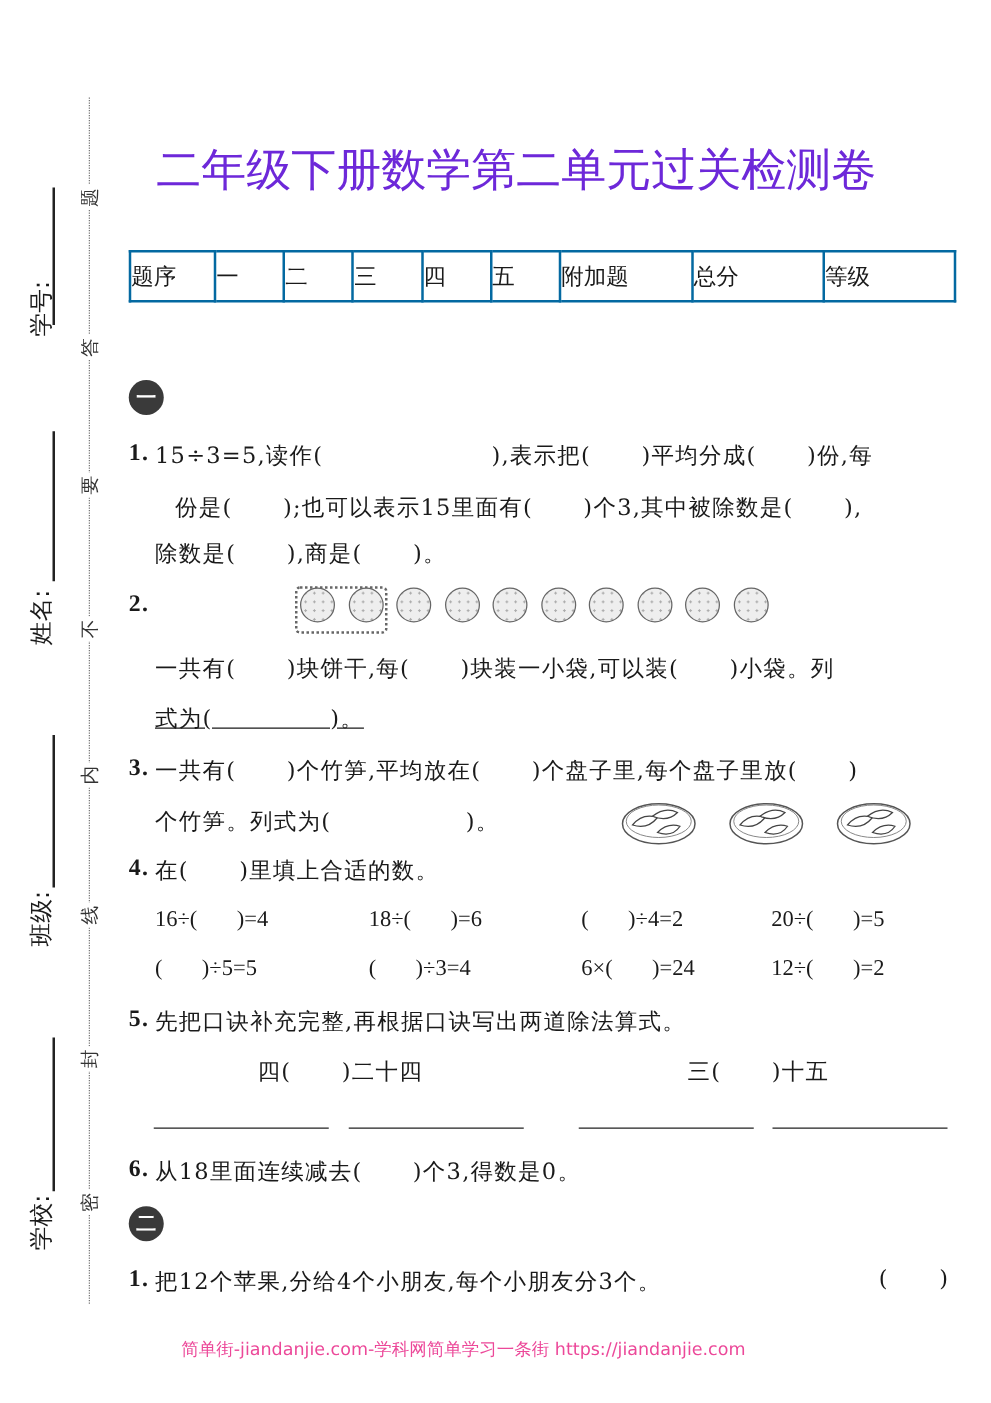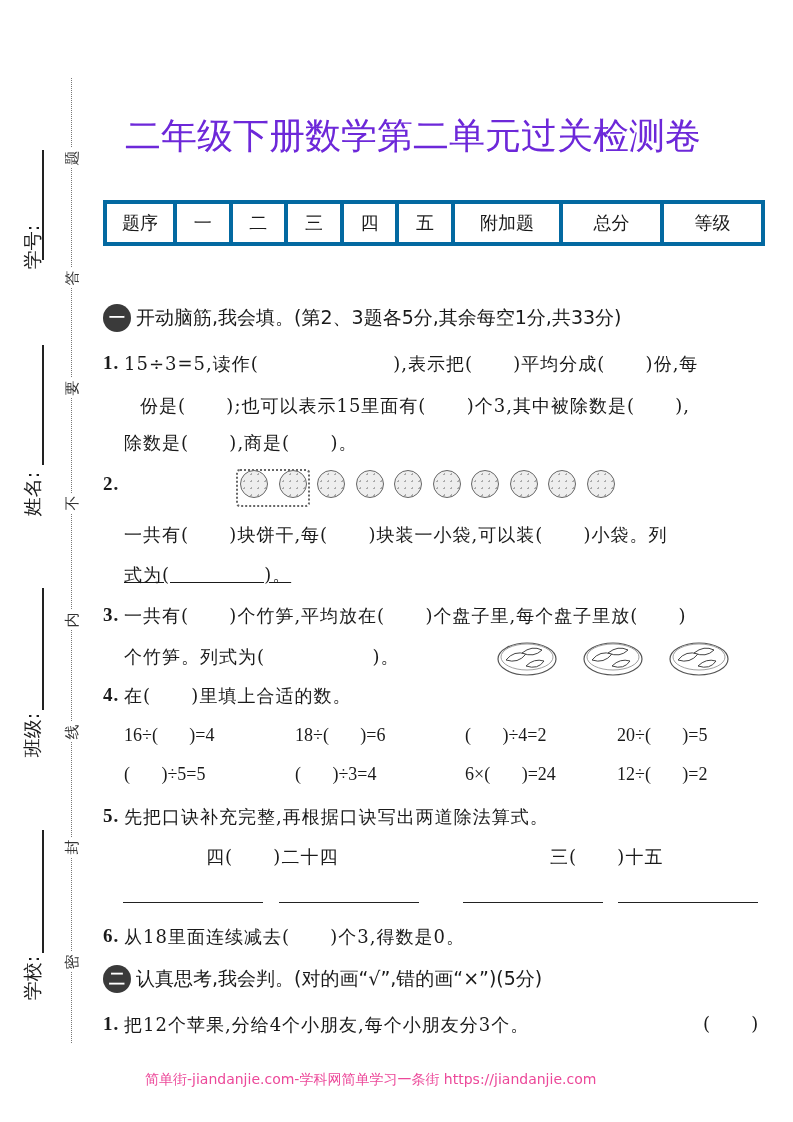--- a/index.html
+++ b/index.html
@@ -15,21 +15,21 @@
   .seal-char { position: absolute; left: 62px; width: 20px; font-size: 15px; background: #fff; color: #333;
                transform: rotate(-90deg); text-align: center; line-height: 20px; }
 
   
   .title { position: absolute; left: 125px; top: 112px; font-family: "DejaVu Sans", "Liberation Sans", sans-serif;
            font-size: 36px; letter-spacing: 0px; font-weight: normal; color: #6d28d9; }
 
   
   table.score { position: absolute; left: 103px; top: 200px; border-collapse: collapse; width: 662px;
                 border: 2px solid #333; }
-  table.score td { border: 4px solid #0369a1; height: 38px; text-align: center; font-size: 18px; padding: 0; }
+  table.score td { border: 2px solid #0369a1; height: 38px; text-align: left; font-size: 18px; padding: 0; }
   table.score td.head { font-family: "DejaVu Sans", "Liberation Sans", sans-serif; width: 66px; }
 
   
   .section { position: absolute; left: 103px; font-family: "DejaVu Sans", "Liberation Sans", sans-serif; font-size: 19px;
              display: flex; align-items: center; white-space: nowrap; }
   .section .num-badge { width: 28px; height: 28px; border-radius: 50%; background: #3a3a3a; color: #fff;
              display: inline-flex; align-items: center; justify-content: center; font-size: 16px; margin-right: 5px; font-weight: bold; }
 
   .line-text { position: absolute; font-size: 18px; white-space: pre; letter-spacing: 1px; }
   .qnum { font-weight: bold; font-family: "Liberation Serif", serif; font-size: 19px; }
@@ -97,21 +97,20 @@
     <td>五</td>
     <td style="width:104px">附加题</td>
     <td>总分</td>
     <td>等级</td>
   </tr>
 </tbody>
   </table>
 
 <div class="section" style="top:304px;">
   <span class="num-badge">一</span>
-  <span>开动脑筋,我会填。(第2、3题各5分,其余每空1分,共33分)</span>
 </div>
 
 <span class="line-text qnum" style="left:103px;top:352px;">1.</span>
 <span class="line-text" style="left:124px;top:352px;">15÷3=5,读作(                    ),表示把(      )平均分成(      )份,每</span>
 <span class="line-text" style="left:124px;top:394px;margin-left:16px;">份是(      );也可以表示15里面有(      )个3,其中被除数是(      ),</span>
 <span class="line-text" style="left:124px;top:431px;">除数是(      ),商是(      )。</span>
 
 <span class="line-text qnum" style="left:103px;top:473px;">2.</span>
 <div class="cookie-group"></div>
 <div class="cookies">
@@ -174,20 +173,19 @@
 <div class="answer-line" style="left:123px;"></div>
 <div class="answer-line" style="left:279px;"></div>
 <div class="answer-line" style="left:463px;"></div>
 <div class="answer-line" style="left:618px;"></div>
 
 <span class="line-text qnum" style="left:103px;top:925px;">6.</span>
 <span class="line-text" style="left:124px;top:925px;">从18里面连续减去(      )个3,得数是0。</span>
 
 <div class="section" style="top:965px;">
   <span class="num-badge">二</span>
-  <span>认真思考,我会判。(对的画“√”,错的画“×”)(5分)</span>
 </div>
 
 <span class="line-text qnum" style="left:103px;top:1013px;">1.</span>
 <span class="line-text" style="left:124px;top:1013px;">把12个苹果,分给4个小朋友,每个小朋友分3个。</span>
 <span class="line-text" style="left:703px;top:1013px;">(      )</span>
 
 <div class="footer">简单街-jiandanjie.com-学科网简单学习一条街 https://jiandanjie.com</div>
 
 </body></html>

